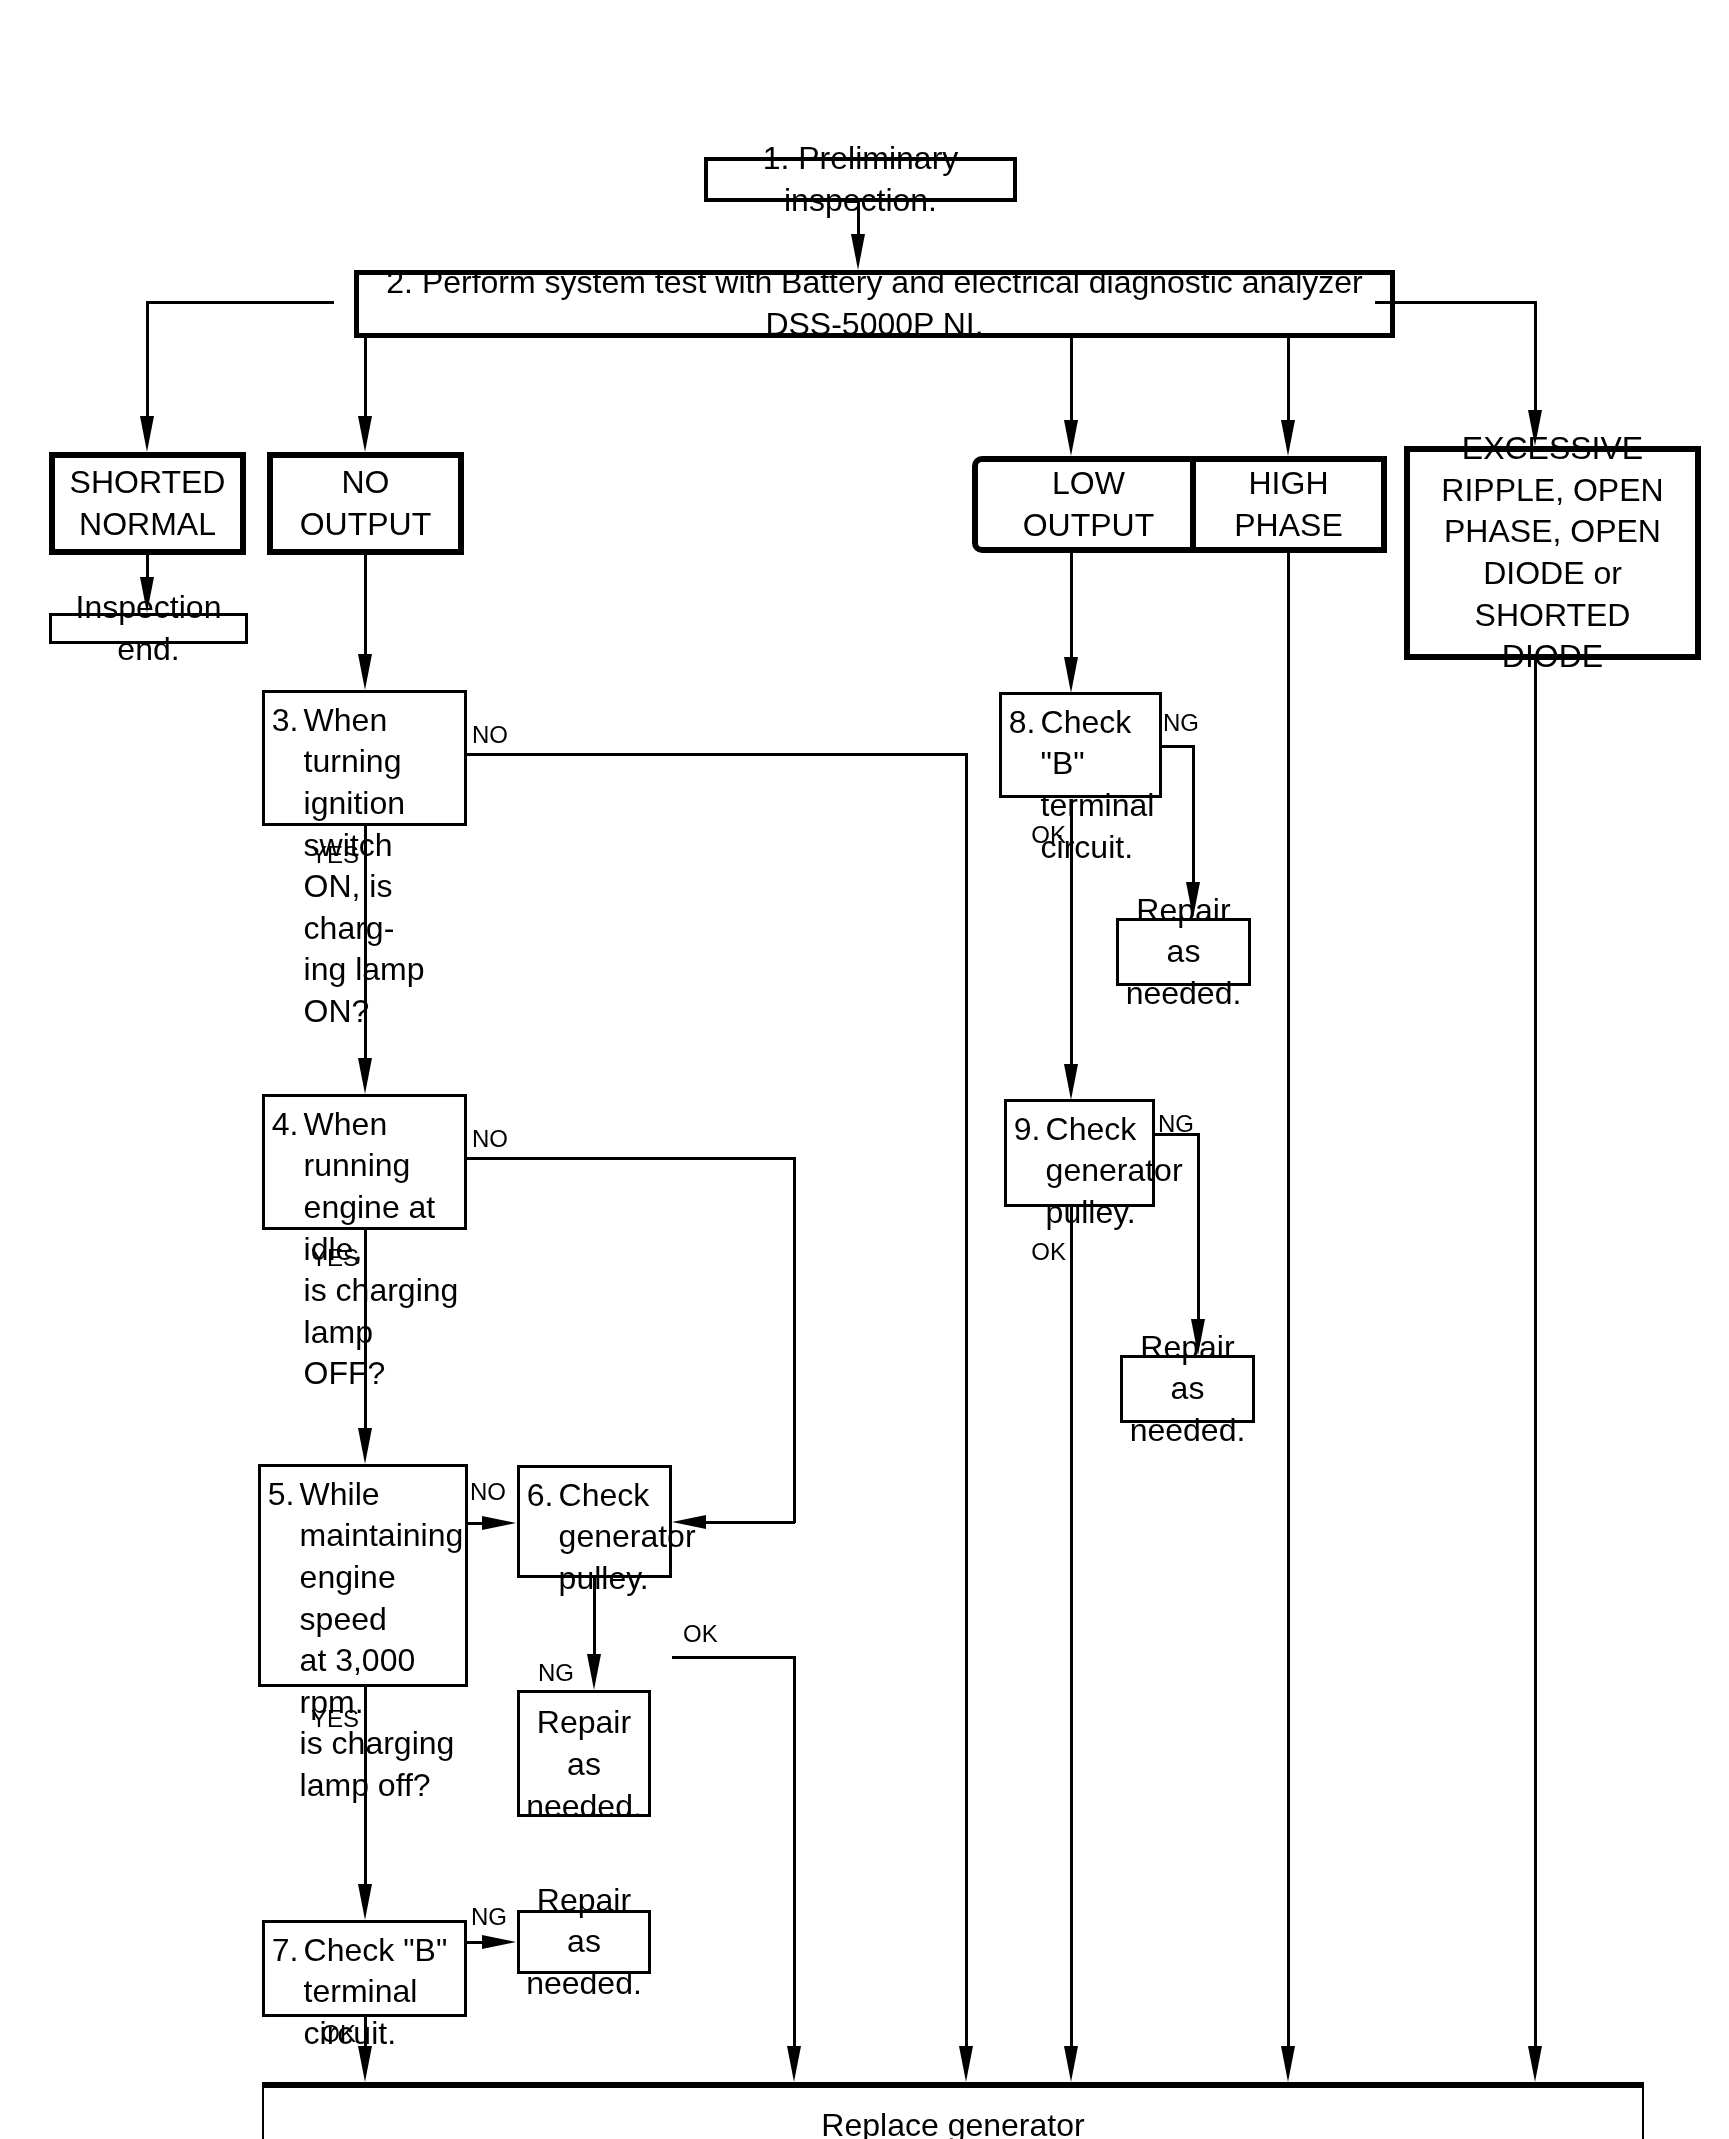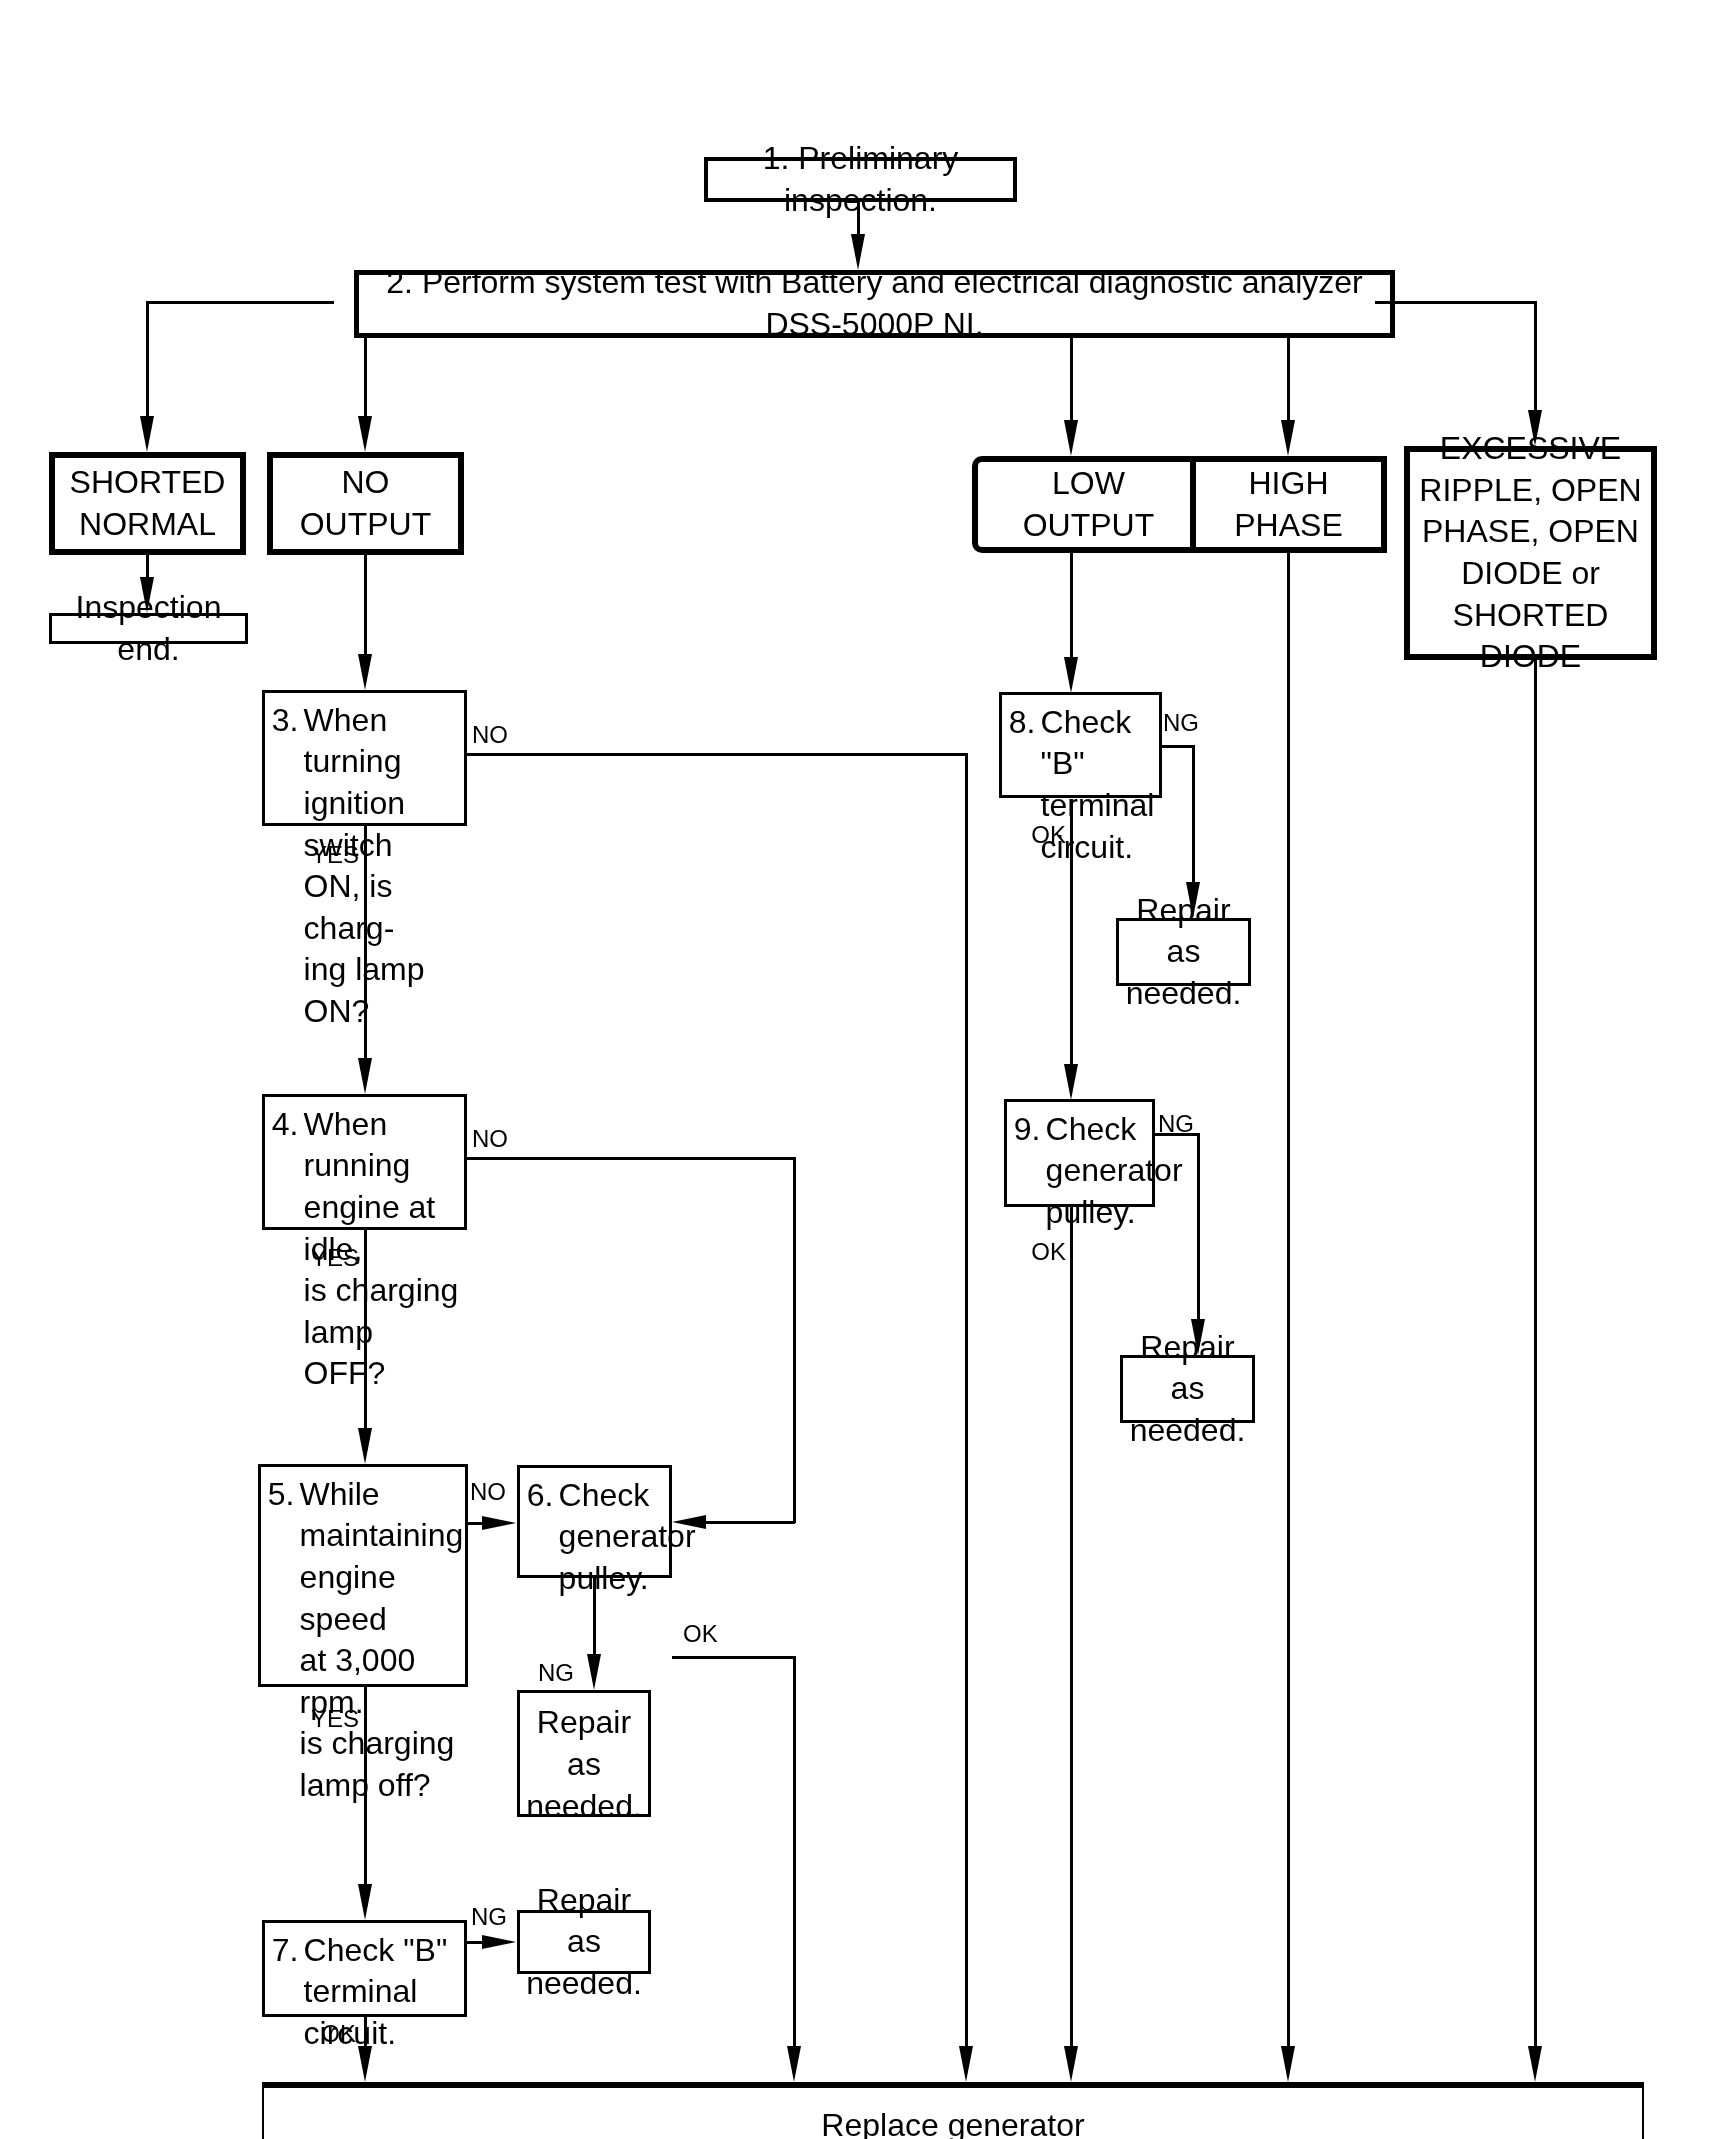--- a/index.html
+++ b/index.html
@@ -37,21 +37,21 @@
 
   <div class="box cb b14" style="left:267px;top:452px;width:197px;height:103px;">NO
 OUTPUT</div>
 
   <div class="box cb b14" style="left:972px;top:456px;width:233px;height:97px;border-radius:10px;">LOW
 OUTPUT</div>
 
   <div class="box cb b14" style="left:1190px;top:456px;width:197px;height:97px;">HIGH
 PHASE</div>
 
-  <div class="box cb b14" style="left:1404px;top:446px;width:253px;height:214px;">EXCESSIVE
+  <div class="box cb b14" style="left:1404px;top:446px;width:297px;height:214px;">EXCESSIVE
 RIPPLE, OPEN
 PHASE, OPEN
 DIODE or
 SHORTED
 DIODE</div>
 
   <div class="box cb" style="left:49px;top:613px;width:199px;height:31px;">Inspection end.</div>
 
   <div class="box nb" style="left:262px;top:690px;width:205px;height:136px;">
     <span class="num">3.</span>

